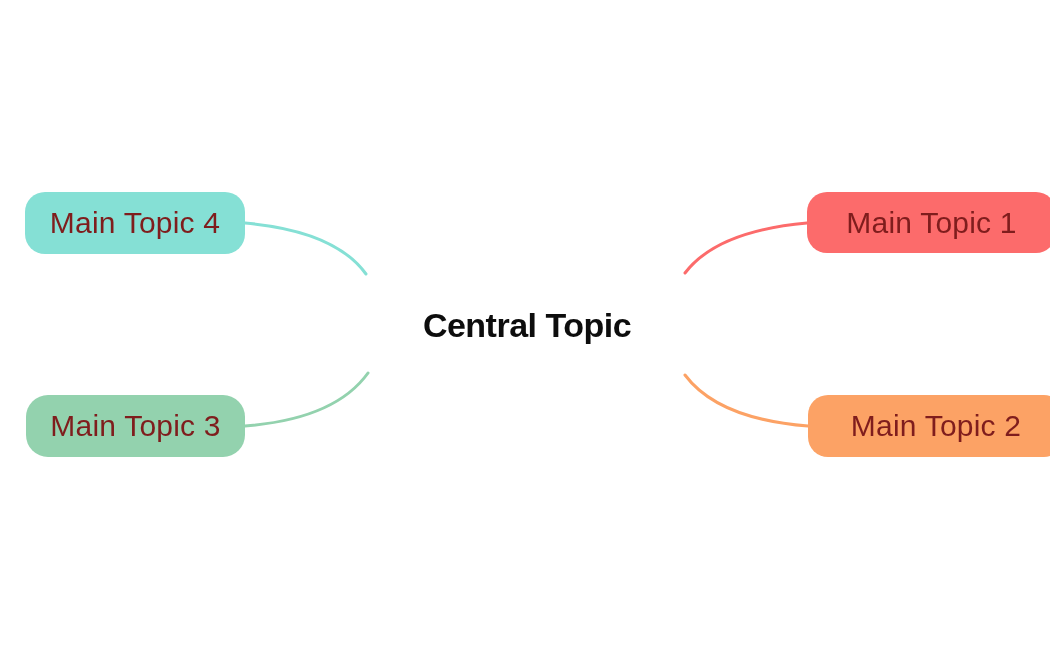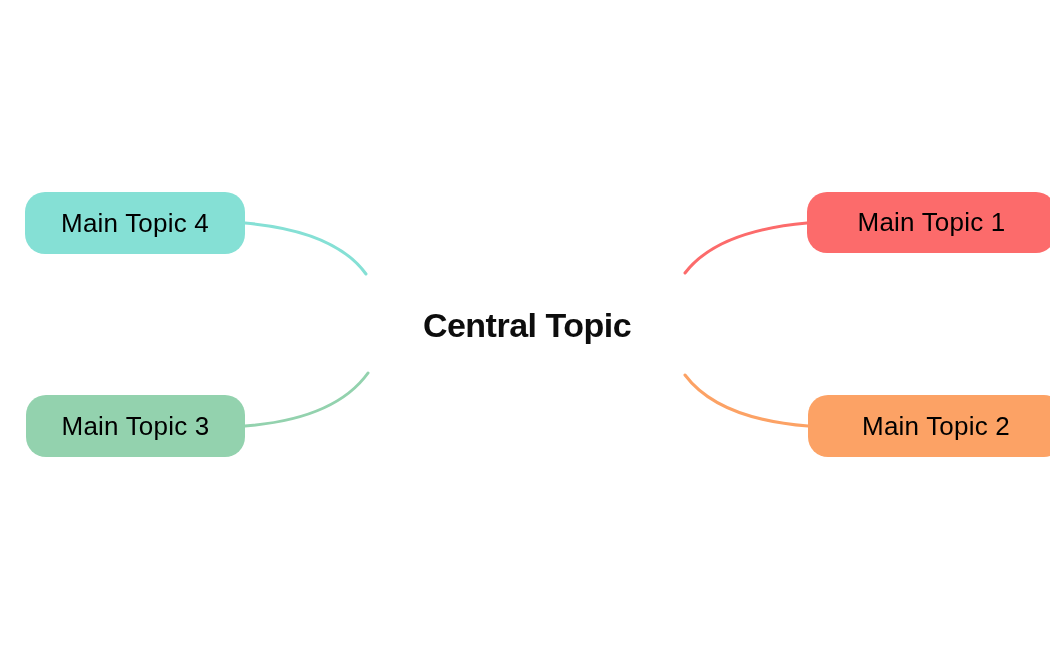--- a/index.html
+++ b/index.html
@@ -25,22 +25,22 @@
     fill: none;
     stroke-width: 3;
     stroke-linecap: round;
   }
   .topic-node {
     position: absolute;
     display: flex;
     align-items: center;
     justify-content: center;
     border-radius: 20px;
-    font-size: 26px;
-    color: #000000;
+    font-size: 30px;
+    color: #7f1d1d;
     cursor: pointer;
     letter-spacing: 0.2px;
   }
   .topic-1 { left: 807px; top: 192px; width: 249px; height: 61px; }
   .topic-2 { left: 808px; top: 395px; width: 256px; height: 62px; }
   .topic-3 { left:  26px; top: 395px; width: 219px; height: 62px; }
   .topic-4 { left:  25px; top: 192px; width: 220px; height: 62px; }
   .central-topic {
     position: absolute;
     left: 340px;
@@ -66,17 +66,17 @@
     <path d="M 245 426 Q 335 419 368 373" stroke="#93D2AE"></path>
     <path d="M 245 223 Q 335 231 366 274" stroke="#85E0D5"></path>
   </svg>
 
   <div class="central-topic">Central Topic</div>
 
   <div class="topic-node topic-1" style="background-color: rgb(252, 107, 107);">Main Topic 1</div>
 
   <div class="topic-node topic-2" style="background-color: rgb(252, 162, 101);">Main Topic 2</div>
 
-  <div class="topic-node topic-3" style="background-color: rgb(147, 210, 174);">Main Topic 3</div>
+  <div class="topic-node topic-3" style="background-color: rgb(147, 210, 174); border-radius: 22px;">Main Topic 3</div>
 
   <div class="topic-node topic-4" style="background-color: rgb(133, 224, 213);">Main Topic 4</div>
 
 </div>
 
 </body></html>

